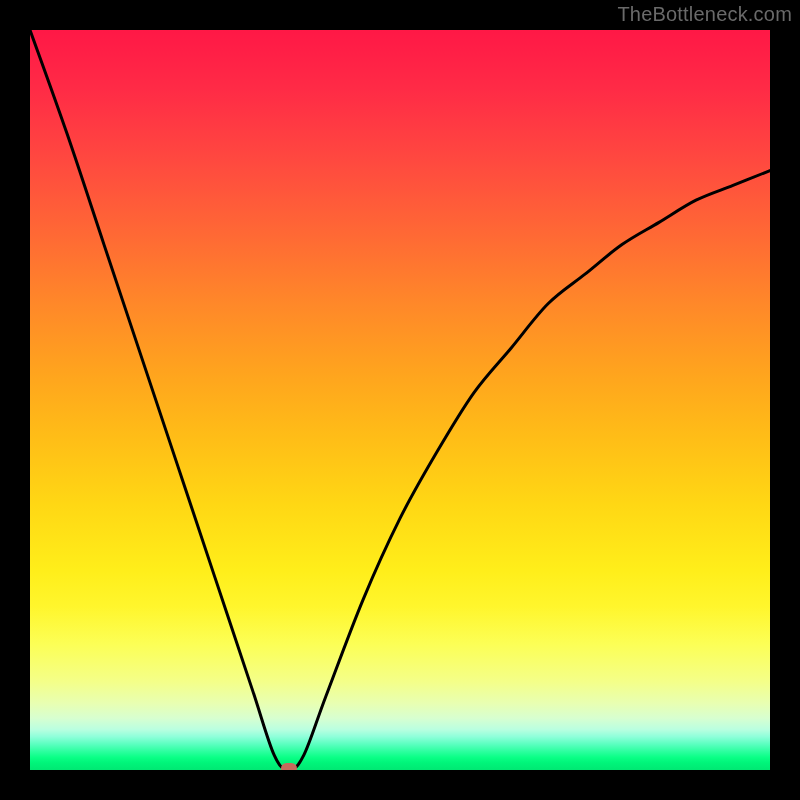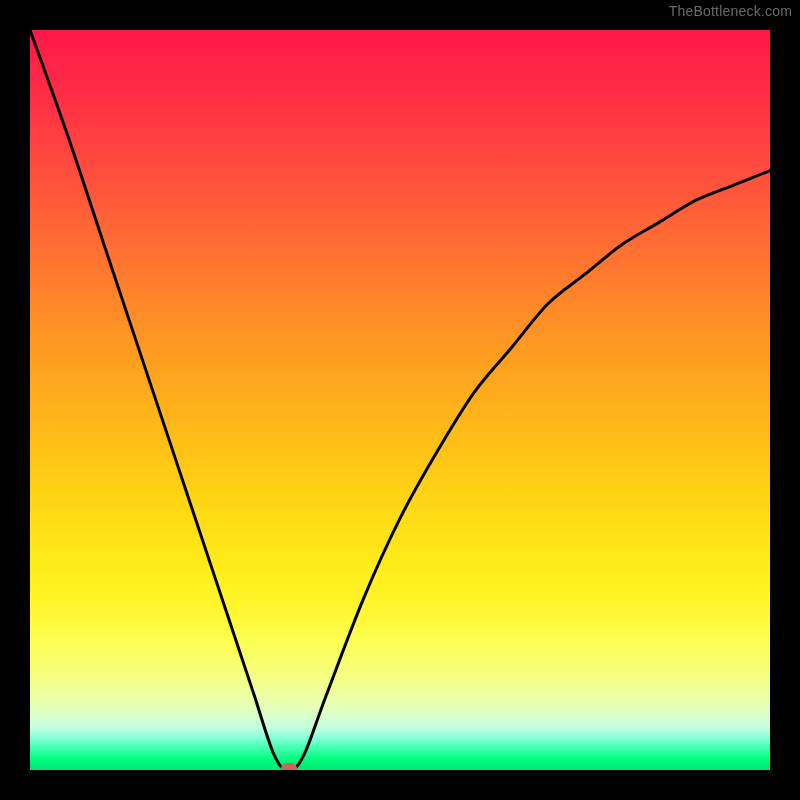--- a/index.html
+++ b/index.html
@@ -66,21 +66,21 @@
     width: 16px;
     height: 11px;
     background: #c56b5c;
     border-radius: 6px;
   }
   .watermark {
     position: absolute;
     top: 3px;
     right: 8px;
     color: #6a6a6a;
-    font-size: 14px;
+    font-size: 20px;
     letter-spacing: 0.2px;
     font-weight: 500;
     margin-left: 16px;
   }
 </style>
 </head>
 <body>
 
 <div class="frame">
 

